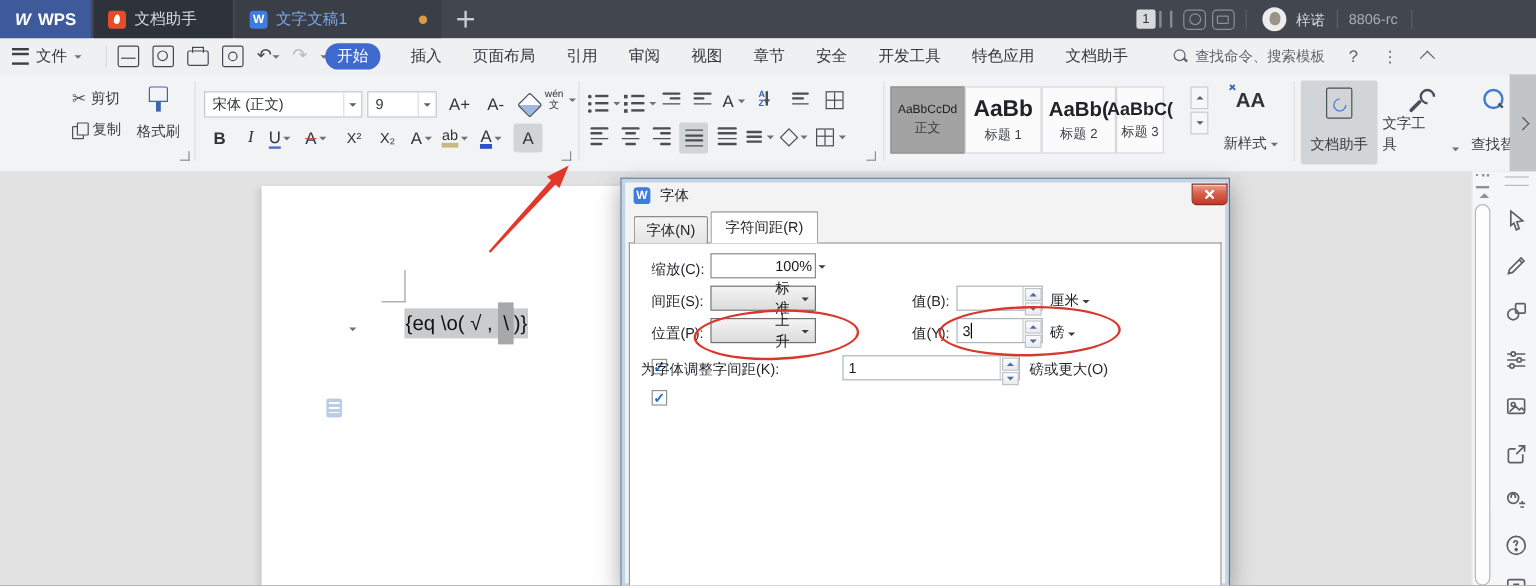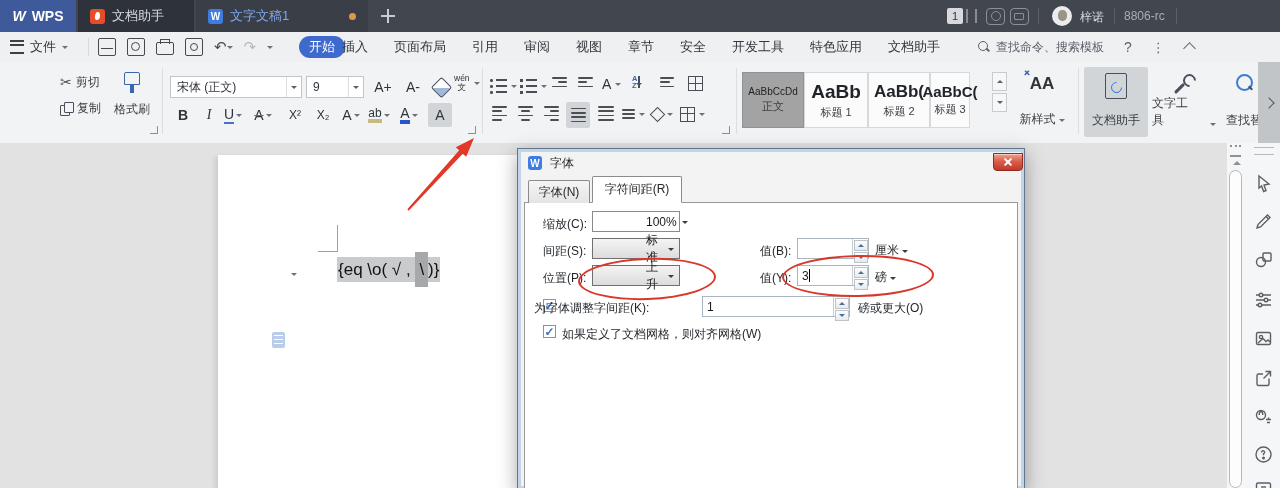--- a/index.html
+++ b/index.html
@@ -52,21 +52,21 @@
   .qico.doc{border:1.4px solid #454a50;border-radius:2px;}
   .qico.doc::after{content:"";position:absolute;left:2px;top:9px;right:2px;height:3px;border-top:1.4px solid #454a50;}
   .qico.exp{border:1.4px solid #454a50;border-radius:2px;}
   .qico.exp::after{content:"";position:absolute;left:3px;top:3px;width:7px;height:7px;border:1.4px solid #454a50;border-radius:50%;}
   .qico.printer{border:1.4px solid #454a50;border-radius:2px;top:1px;height:11px;}
   .qico.printer::before{content:"";position:absolute;left:3px;top:-4px;width:8px;height:4px;border:1.4px solid #454a50;border-bottom:none;}
   .qico.preview{border:1.4px solid #454a50;border-radius:2px;}
   .qico.preview::after{content:"";position:absolute;left:4px;top:4px;width:6px;height:6px;border:1.4px solid #454a50;border-radius:50%;}
   .uglyph{font-size:15px;line-height:16px;}
   .dim{color:#b6babe;}
-  .startpill{left:299px;top:36px;width:46px;height:22px;border-radius:11px;background:#3e6ace;color:#fff;
+  .startpill{left:271px;top:36px;width:46px;height:22px;border-radius:11px;background:#3e6ace;color:#fff;
              font-size:13px;display:flex;align-items:center;justify-content:center;}
   .menurow{left:342px;top:36px;height:22px;display:flex;align-items:center;gap:26px;font-size:13px;color:#33373d;white-space:nowrap;}
   .mright{left:978px;top:36px;width:292px;height:22px;display:flex;align-items:center;gap:20px;font-size:12px;color:#5d636b;}
   .mglass{width:12px;height:12px;position:relative;}
   .mglass::before{content:"";position:absolute;left:0;top:0;width:8px;height:8px;border:1.5px solid #5d636b;border-radius:50%;}
   .mglass::after{content:"";position:absolute;left:8px;top:8px;width:4px;height:1.5px;background:#5d636b;transform:rotate(45deg);}
   .qmark{font-size:14px;}
   .vdots{letter-spacing:0;font-size:13px;}
   .chevup{width:8px;height:8px;border-left:1.6px solid #5d636b;border-top:1.6px solid #5d636b;transform:rotate(45deg);margin-top:3px;}
   
@@ -596,21 +596,20 @@
           <span class="utri up"></span>
         </span>
       <span class="sb">
           <span class="utri dn"></span>
         </span>
     </span>
   </div>
   <div class="dlbl" style="left:858px;top:300px">磅或更大(O)</div>
 
   <div class="cbox" style="left:543px;top:325px"></div>
-  <div class="dlbl" style="left:562px;top:326px">如果定义了文档网格，则对齐网格(W)</div>
 
   <div class="abs rightpanel"></div>
   <div class="abs rulertog"></div>
   <div class="abs vup">
       <span class="vtri" style="display:block"></span>
     </div>
   <div class="abs vthumb"></div>
   <div class="abs dragbar"></div>
 
   <div class="sbico" style="top:173px">

